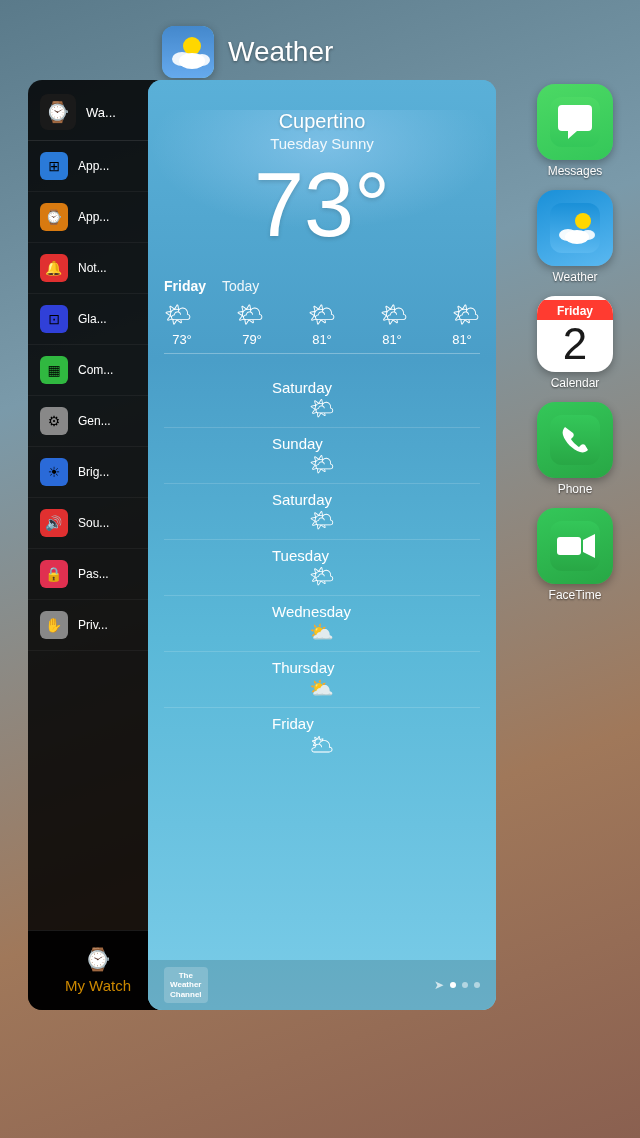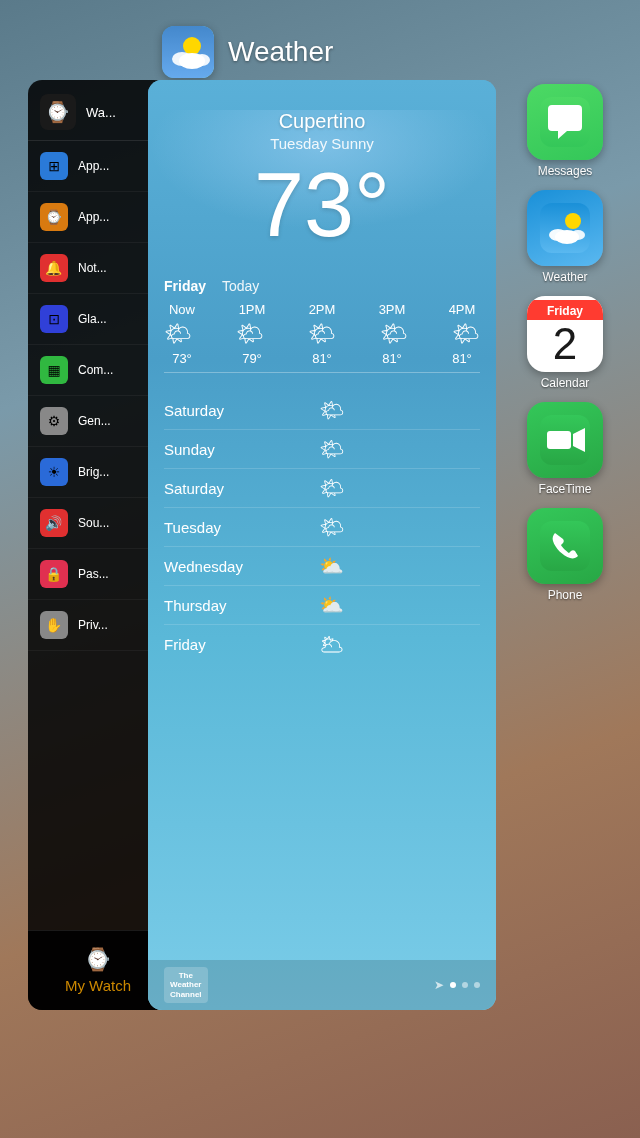--- a/index.html
+++ b/index.html
@@ -237,20 +237,21 @@
       flex: 1;
     }
 
     .forecast-row {
       display: flex;
       align-items: center;
       justify-content: space-between;
       padding: 7px 0;
       border-bottom: 1px solid rgba(255,255,255,0.15);
       font-size: 15px;
+      flex-direction: column;
     }
 
     .forecast-row:last-child {
       border-bottom: none;
     }
 
     .forecast-day {
       width: 100px;
       font-weight: 400;
     }
@@ -311,21 +312,21 @@
 
     
     #right-panel {
       position: absolute;
       right: 10px;
       top: 80px;
       width: 130px;
       display: flex;
       flex-direction: column;
       gap: 4px;
-      align-items: center;
+      align-items: flex-end;
     }
 
     .app-icon-item {
       display: flex;
       flex-direction: column;
       align-items: center;
       gap: 4px;
       padding: 4px;
       width: 110px;
     }
@@ -469,27 +470,20 @@
     <div class="weather-temp">73°</div>
   </div>
 
   <div class="hourly-section" style="position:relative;z-index:2;">
     <div class="hourly-day-label">
       <span class="day-label-friday">Friday</span>
       <span class="day-label-today">Today</span>
     </div>
 
     <div class="hourly-row">
-      <span class="hourly-time">Now</span>
-      <span class="hourly-time">1PM</span>
-      <span class="hourly-time">2PM</span>
-      <span class="hourly-time">3PM</span>
-      <span class="hourly-time">4PM</span>
-    </div>
-    <div class="hourly-row">
       <span class="hourly-icon">🌤</span>
       <span class="hourly-icon">🌤</span>
       <span class="hourly-icon">🌤</span>
       <span class="hourly-icon">🌤</span>
       <span class="hourly-icon">🌤</span>
     </div>
     <div class="hourly-row">
       <span class="hourly-temp">73°</span>
       <span class="hourly-temp">79°</span>
       <span class="hourly-temp">81°</span>
@@ -596,41 +590,41 @@
     </div>
     <span class="app-icon-label">Calendar</span>
   </div>
 
 
 
   <div class="app-icon-item">
     <div class="app-icon-box" style="background:linear-gradient(160deg,#34c759,#28a745);">
       <svg width="50" height="50" viewBox="0 0 50 50">
         <defs>
+          <linearGradient id="phoneGrad" x1="0%" y1="0%" x2="0%" y2="100%">
+            <stop offset="0%" style="stop-color:#34c759"></stop>
+            <stop offset="100%" style="stop-color:#28a745"></stop>
+          </linearGradient>
+        </defs>
+        <rect width="50" height="50" rx="12" fill="url(#phoneGrad)"></rect>
+        <path d="M15 12 C13 14 12 17 13 20 C15 27 23 35 30 37 C33 38 36 37 38 35 L35 30 C34 29 32 29 31 30 L29 32 C27 31 22 26 21 24 L23 22 C24 21 24 19 23 18 Z" fill="white"></path>
+      </svg>
+    </div>
+    <span class="app-icon-label">Phone</span>
+  </div>
+
+  <div class="app-icon-item">
+    <div class="app-icon-box" style="background:linear-gradient(160deg,#34c759,#28a745);">
+      <svg width="50" height="50" viewBox="0 0 50 50">
+        <defs>
           <linearGradient id="ftGrad" x1="0%" y1="0%" x2="0%" y2="100%">
             <stop offset="0%" style="stop-color:#34c759"></stop>
             <stop offset="100%" style="stop-color:#28a745"></stop>
           </linearGradient>
         </defs>
         <rect width="50" height="50" rx="12" fill="url(#ftGrad)"></rect>
         <rect x="7" y="16" width="24" height="18" rx="3" fill="white"></rect>
         <polygon points="33,19 45,13 45,37 33,31" fill="white"></polygon>
       </svg>
     </div>
     <span class="app-icon-label">FaceTime</span>
   </div>
-
-  <div class="app-icon-item">
-    <div class="app-icon-box" style="background:linear-gradient(160deg,#34c759,#28a745);">
-      <svg width="50" height="50" viewBox="0 0 50 50">
-        <defs>
-          <linearGradient id="phoneGrad" x1="0%" y1="0%" x2="0%" y2="100%">
-            <stop offset="0%" style="stop-color:#34c759"></stop>
-            <stop offset="100%" style="stop-color:#28a745"></stop>
-          </linearGradient>
-        </defs>
-        <rect width="50" height="50" rx="12" fill="url(#phoneGrad)"></rect>
-        <path d="M15 12 C13 14 12 17 13 20 C15 27 23 35 30 37 C33 38 36 37 38 35 L35 30 C34 29 32 29 31 30 L29 32 C27 31 22 26 21 24 L23 22 C24 21 24 19 23 18 Z" fill="white"></path>
-      </svg>
-    </div>
-    <span class="app-icon-label">Phone</span>
-  </div>
 </div>
 
 </body></html>

